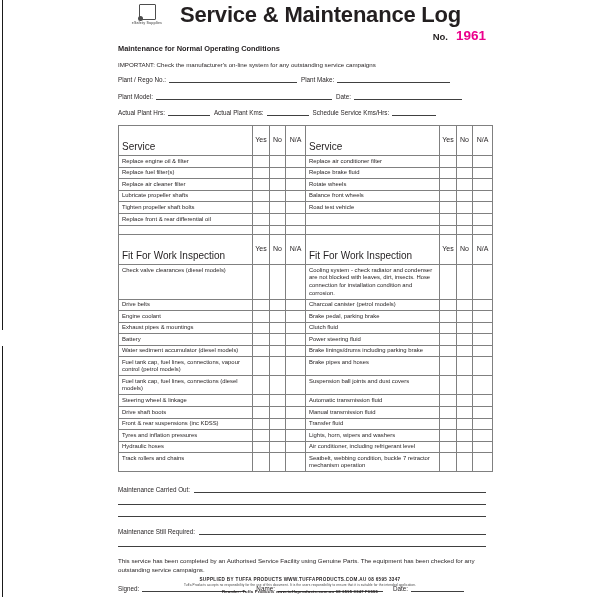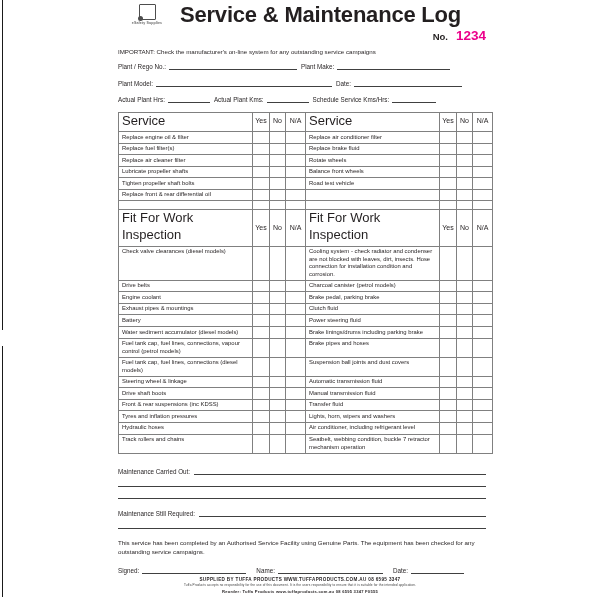--- a/index.html
+++ b/index.html
@@ -156,23 +156,23 @@
     font-size: 5.9px;
     line-height: 1.28;
     vertical-align: top;
     color: #231f20;
     text-align: left;
     font-weight: normal;
     height: 9px;
     box-sizing: border-box;
   }
   table.log th.hd {
-    font-size: 13px;
+    font-size: 10px;
     font-weight: normal;
-    padding: 0 3px 2px 3px;
+    padding: 15px 3px 2px 3px;
     height: 13px;
     vertical-align: middle;
     margin-left: 36px;
   }
   table.log th.hdc {
     font-size: 7px;
     font-weight: normal;
     text-align: center;
     vertical-align: middle;
     padding: 1px 0;
@@ -265,24 +265,25 @@
 
   <div class="sheet">
 
     <div class="header">
       <div class="logo">
         <div class="logo-mark"></div>
         <div class="logo-text">eSafety Supplies</div>
       </div>
       <div class="title">Service &amp; Maintenance Log</div>
       <div class="no-block">
-        <span class="no-label">No.</span><span class="no-value">1234</span>
+        <span class="no-label">No.</span><span class="no-value">1961</span>
       </div>
     </div>
 
+    <div class="subtitle">Maintenance for Normal Operating Conditions</div>
     <div class="important">IMPORTANT: Check the manufacturer's on-line system for any outstanding service campaigns</div>
 
     <div class="fields">
 
       <div class="frow">
         <span class="flabel">Plant / Rego No.:</span>
         <span class="fline" style="width:128px;"></span>
         <span class="flabel">Plant Make:</span>
         <span class="fline" style="width:113px;"></span>
       </div>

